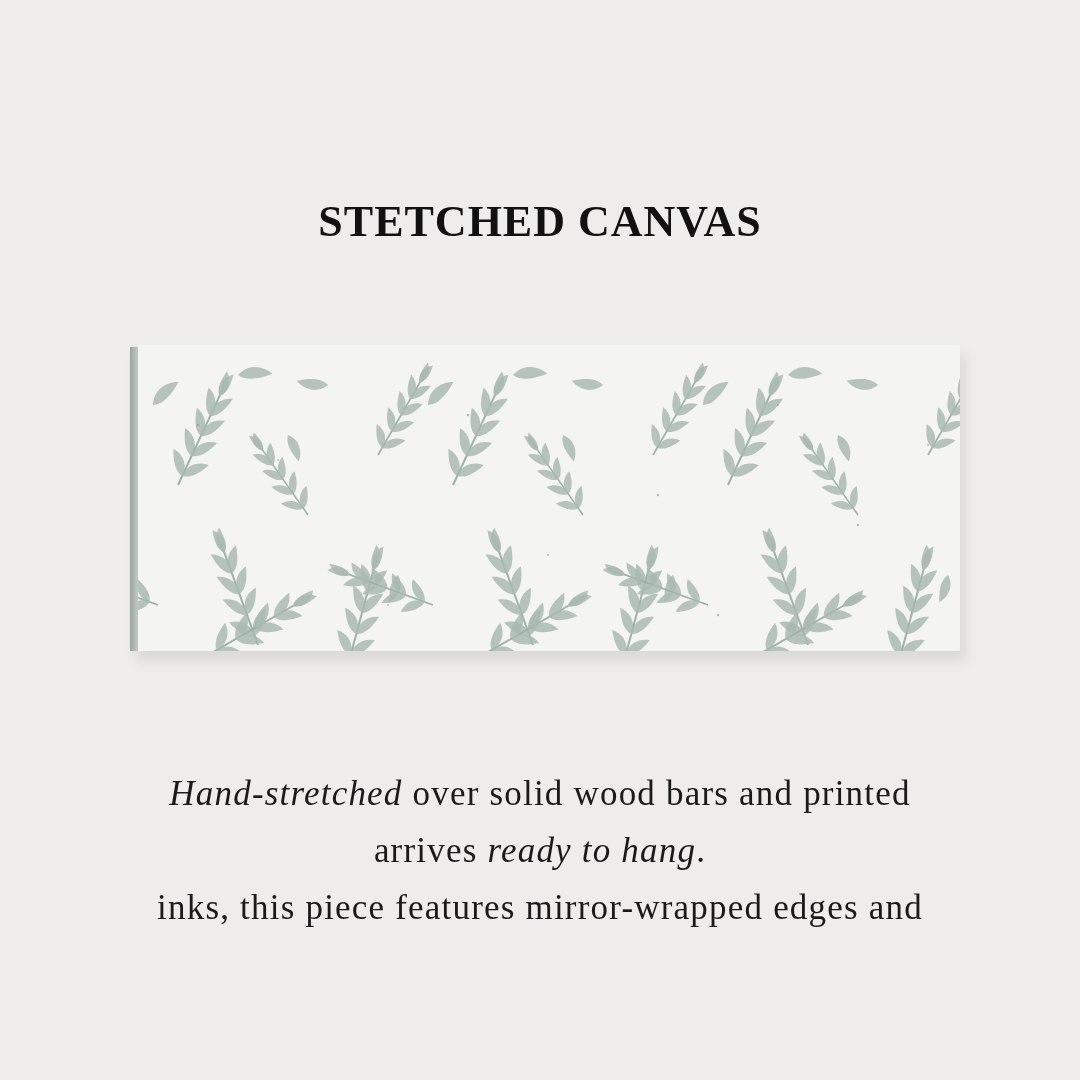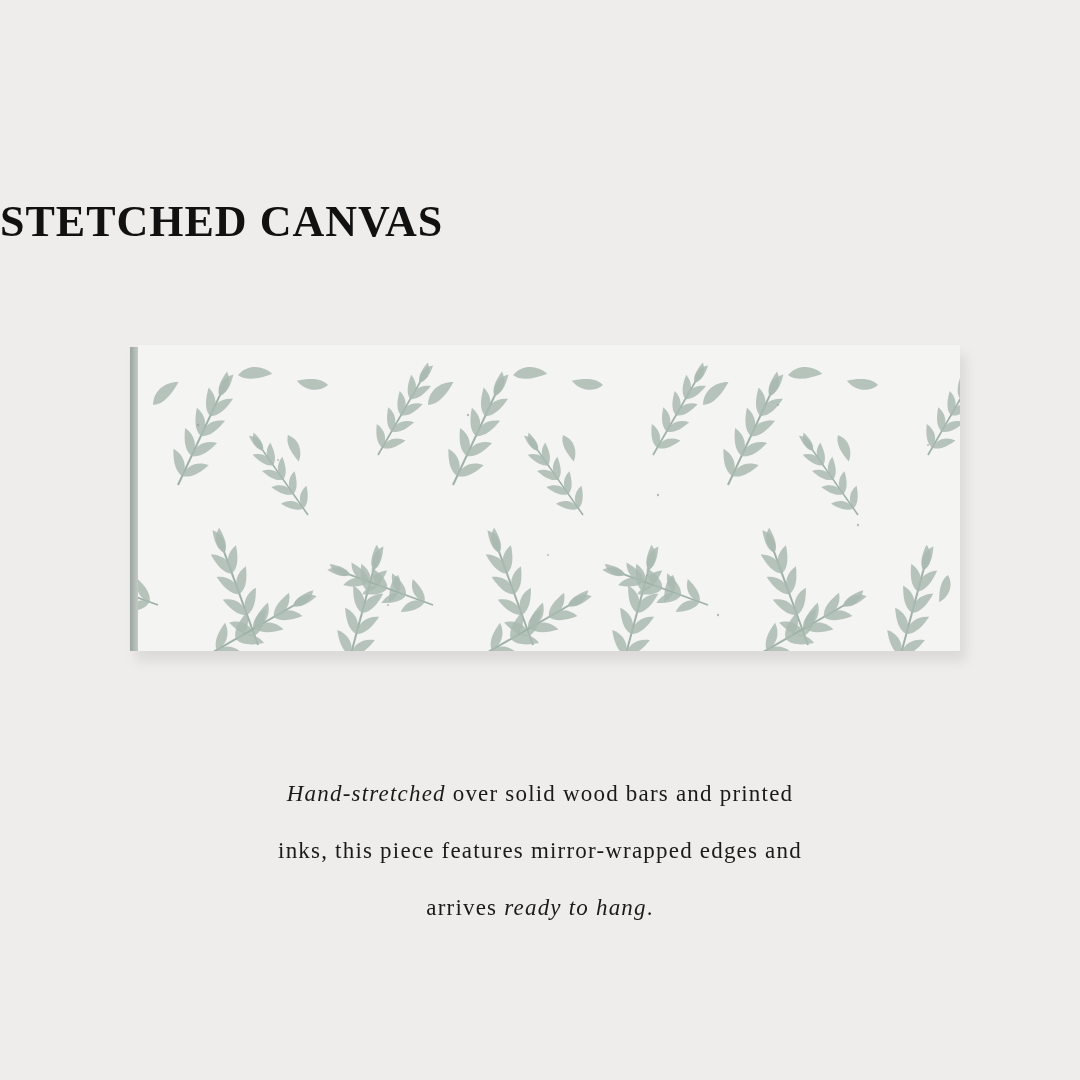--- a/index.html
+++ b/index.html
@@ -14,21 +14,21 @@
       position: relative;
       width: 1080px;
       height: 1080px;
       background: #eeedeb;
     }
     .title {
       position: absolute;
       top: 194px;
       left: 0;
       width: 1080px;
-      text-align: left;
+      text-align: center;
       font-family: "Liberation Serif", "DejaVu Serif", serif;
       font-weight: bold;
       font-size: 44px;
       letter-spacing: 1px;
       color: #111;
       line-height: 56px;
     }
     .canvas-wrap {
       position: absolute;
       left: 130px;
@@ -65,21 +65,21 @@
     .canvas-face svg {
       display: block;
     }
     .desc {
       position: absolute;
       top: 765px;
       left: 0;
       width: 1080px;
       text-align: center;
       font-family: "Liberation Serif", "DejaVu Serif", serif;
-      font-size: 23px;
+      font-size: 35px;
       line-height: 57px;
       color: #1a1a1a;
       letter-spacing: 1.2px;
     }
     .desc em {
       font-style: italic;
     }
   </style>
 </head>
 <body>
@@ -143,20 +143,20 @@
         </g>
       </svg>
     </div>
   </div>
 
   <div class="desc">
     <div>
       <em>Hand-stretched</em><span> over solid wood bars and printed</span>
     </div>
     <div>
-      <span>inks, this piece features mirror-wrapped edges and</span>
+      <span>arrives </span><em>ready to hang</em><span>.</span>
     </div>
     <div>
-      <span>arrives </span><em>ready to hang</em><span>.</span>
+      <span>inks, this piece features mirror-wrapped edges and</span>
     </div>
   </div>
 
 </div>
 
 </body></html>

